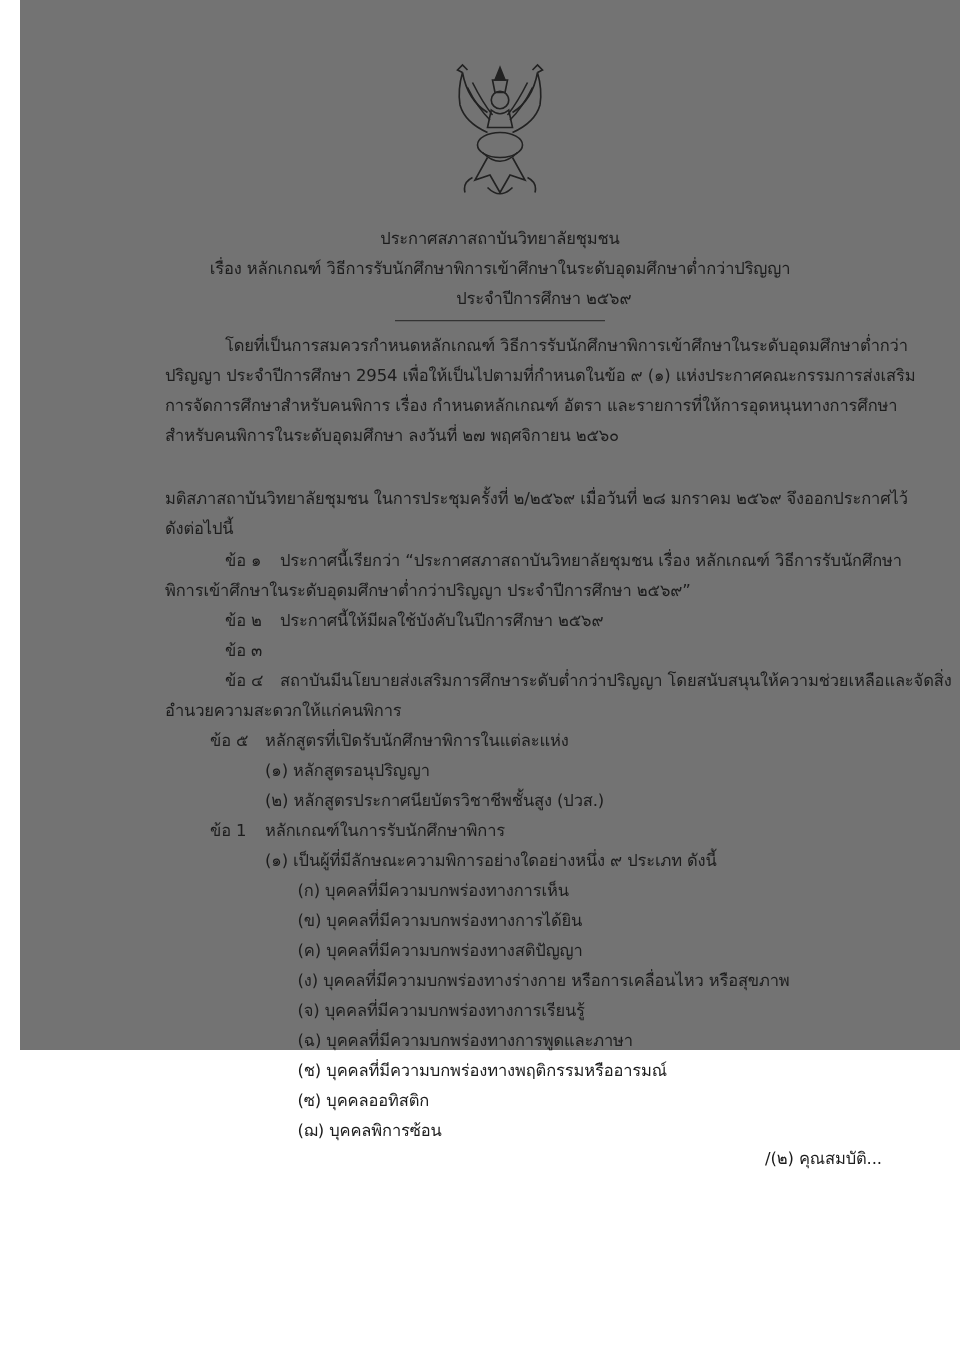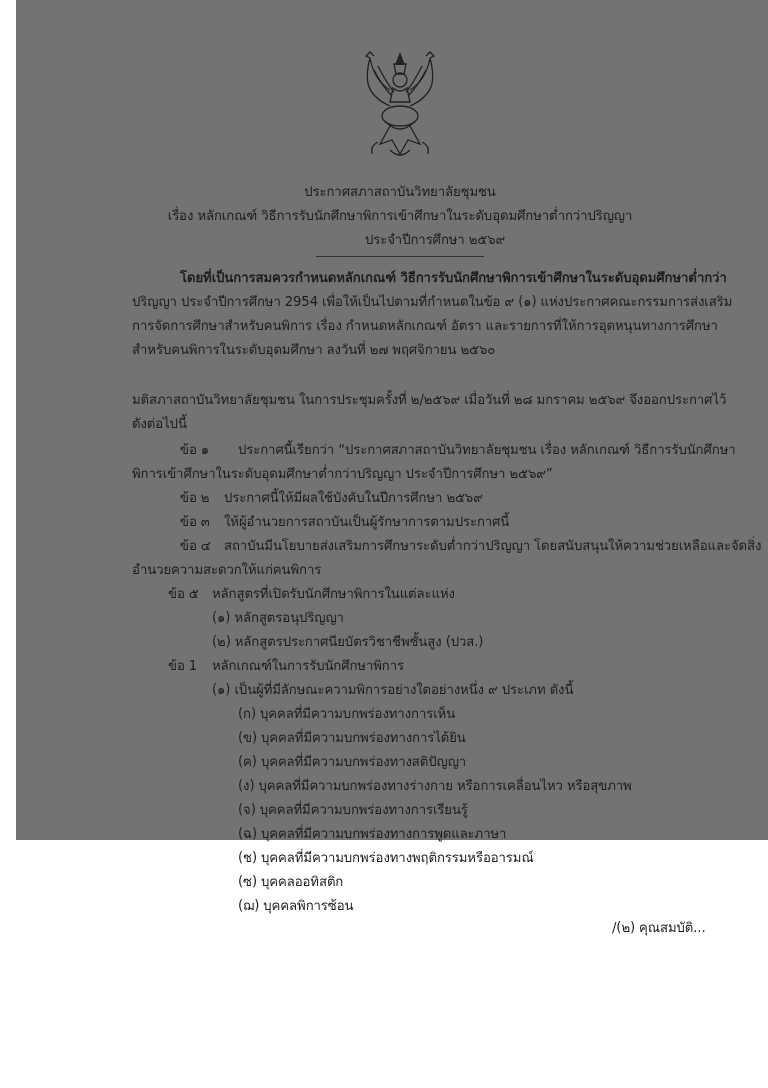--- a/index.html
+++ b/index.html
@@ -39,37 +39,36 @@
       <path d="M18 92 q-8 4 -6 12 M62 92 q8 4 6 12"></path>
       <path d="M30 100 q10 10 20 0"></path>
     </g>
   </svg>
 
   <div class="line center" style="top:182px;">ประกาศสภาสถาบันวิทยาลัยชุมชน</div>
   <div class="line center" style="top:206px;">เรื่อง  หลักเกณฑ์ วิธีการรับนักศึกษาพิการเข้าศึกษาในระดับอุดมศึกษาต่ำกว่าปริญญา</div>
   <div class="line center" style="top:230px;margin-left:35px;">ประจำปีการศึกษา ๒๕๖๙</div>
   <div class="rule"></div>
 
-  <div class="line just" style="left:164px; width:492px; top:268px;font-weight:bold;">โดยที่เป็นการสมควรกำหนดหลักเกณฑ์ วิธีการรับนักศึกษาพิการเข้าศึกษาในระดับอุดมศึกษาต่ำกว่า</div>
+  <div class="line just" style="left:164px; width:492px; top:268px;">โดยที่เป็นการสมควรกำหนดหลักเกณฑ์ วิธีการรับนักศึกษาพิการเข้าศึกษาในระดับอุดมศึกษาต่ำกว่า</div>
   <div class="line just" style="left:116px; width:540px; top:292px;">ปริญญา ประจำปีการศึกษา 2954 เพื่อให้เป็นไปตามที่กำหนดในข้อ ๙ (๑) แห่งประกาศคณะกรรมการส่งเสริม</div>
   <div class="line just" style="left:116px; width:540px; top:316px;">การจัดการศึกษาสำหรับคนพิการ เรื่อง กำหนดหลักเกณฑ์ อัตรา และรายการที่ให้การอุดหนุนทางการศึกษา</div>
   <div class="line" style="left:116px; top:340px;">สำหรับคนพิการในระดับอุดมศึกษา ลงวันที่ ๒๗ พฤศจิกายน ๒๕๖๐</div>
 
   <div class="line just" style="left:116px; width:540px; top:390px;">มติสภาสถาบันวิทยาลัยชุมชน ในการประชุมครั้งที่ ๒/๒๕๖๙  เมื่อวันที่ ๒๘ มกราคม ๒๕๖๙ จึงออกประกาศไว้</div>
   <div class="line" style="left:116px; top:414px;">ดังต่อไปนี้</div>
 
   <div class="line" style="left:164px; top:440px;">ข้อ  ๑</div>
-  <div class="line just" style="left:208px; width:448px; top:440px;margin-left:14px;">ประกาศนี้เรียกว่า “ประกาศสภาสถาบันวิทยาลัยชุมชน เรื่อง  หลักเกณฑ์ วิธีการรับนักศึกษา</div>
+  <div class="line just" style="left:208px; width:448px; top:440px;">ประกาศนี้เรียกว่า “ประกาศสภาสถาบันวิทยาลัยชุมชน เรื่อง  หลักเกณฑ์ วิธีการรับนักศึกษา</div>
   <div class="line" style="left:116px; top:464px;">พิการเข้าศึกษาในระดับอุดมศึกษาต่ำกว่าปริญญา ประจำปีการศึกษา ๒๕๖๙”</div>
 
   <div class="line" style="left:164px; top:488px;">ข้อ  ๒</div>
   <div class="line" style="left:208px; top:488px;">ประกาศนี้ให้มีผลใช้บังคับในปีการศึกษา ๒๕๖๙</div>
 
   <div class="line" style="left:164px; top:512px;">ข้อ  ๓</div>
-  <div class="line" style="left:208px; top:512px;">ให้ผู้อำนวยการสถาบันเป็นผู้รักษาการตามประกาศนี้</div>
 
   <div class="line" style="left:164px; top:536px;">ข้อ  ๔</div>
   <div class="line just" style="left:208px; width:448px; top:536px;">สถาบันมีนโยบายส่งเสริมการศึกษาระดับต่ำกว่าปริญญา โดยสนับสนุนให้ความช่วยเหลือและจัดสิ่ง</div>
   <div class="line" style="left:116px; top:560px;">อำนวยความสะดวกให้แก่คนพิการ</div>
 
   <div class="line" style="left:152px; top:584px;">ข้อ  ๕</div>
   <div class="line" style="left:196px; top:584px;">หลักสูตรที่เปิดรับนักศึกษาพิการในแต่ละแห่ง</div>
   <div class="line" style="left:196px; top:608px;">(๑)  หลักสูตรอนุปริญญา</div>
   <div class="line" style="left:196px; top:632px;">(๒)  หลักสูตรประกาศนียบัตรวิชาชีพชั้นสูง (ปวส.)</div>
 

